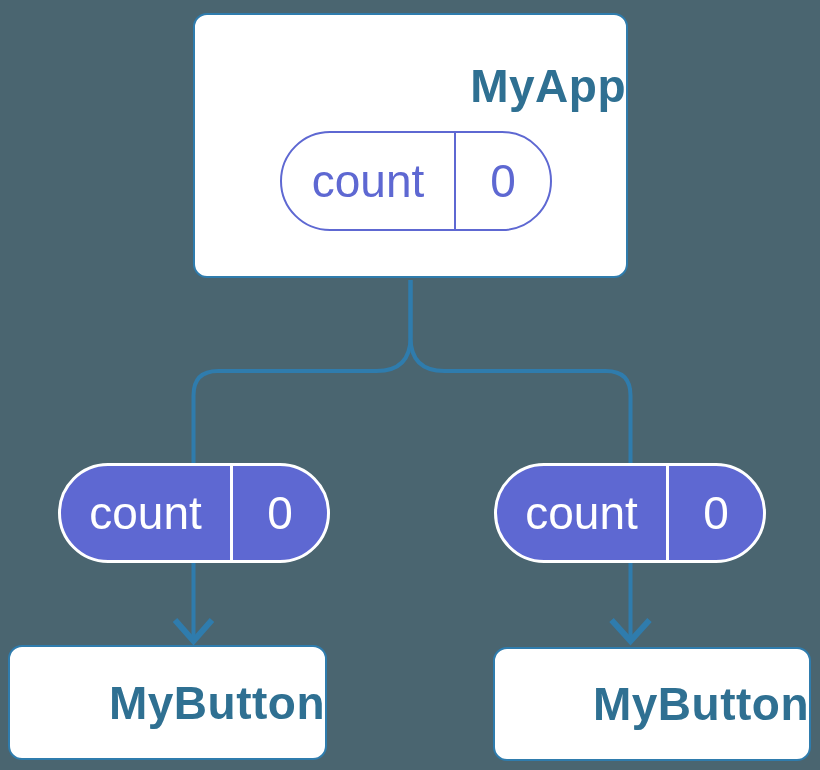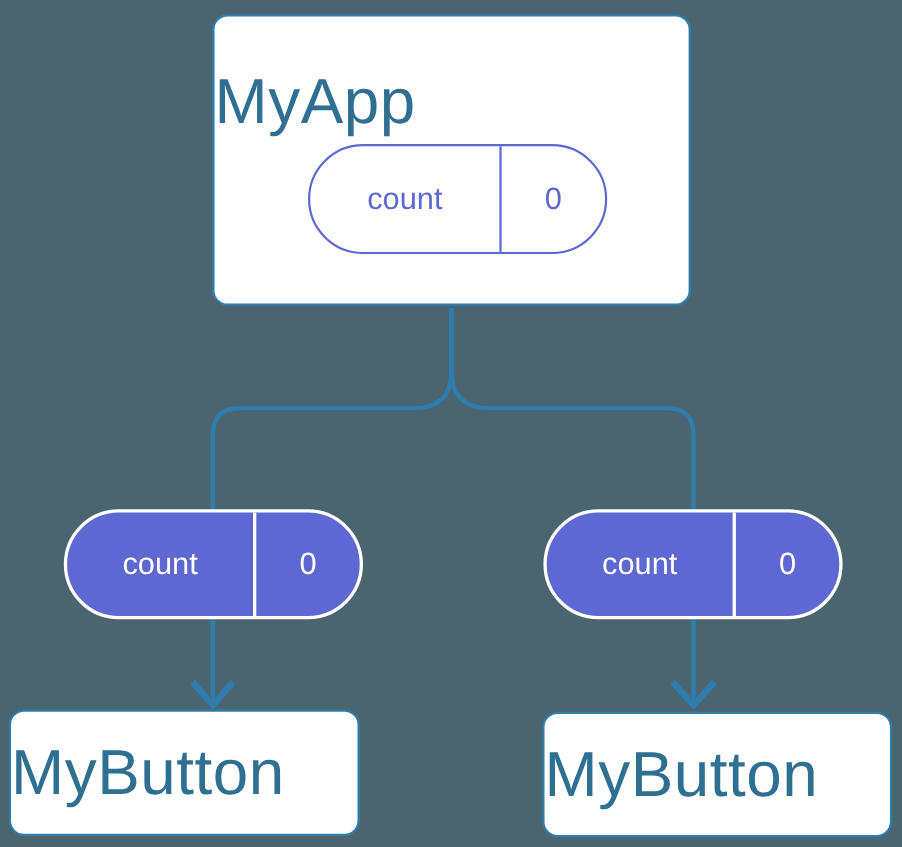--- a/index.html
+++ b/index.html
@@ -18,41 +18,41 @@
 
   .card{
     position:absolute;
     background:var(--white);
     border:2px solid var(--line);
     border-radius:14px;
     z-index:1;
   }
   .card-title{
     color:var(--title);
-    font-size:58px;
-    font-weight:400;
+    font-size:46px;
+    font-weight:700;
     letter-spacing:0.5px;
-    text-align:left;
+    text-align:right;
     width:100%;
   }
   .root-card{left:193px; top:13px; width:435px; height:265px;}
   .root-card .card-title{position:absolute; top:44px; left:0;}
 
   .child-card{display:flex; align-items:center; justify-content:center;}
   .child-card-left{left:8px; top:645px; width:319px; height:115px;}
   .child-card-right{left:493px; top:647px; width:318px; height:114px;}
 
   .pill{
     position:absolute;
     height:100px;
     width:272px;
     border-radius:50px;
     display:flex;
     align-items:stretch;
-    font-size:28px;
+    font-size:46px;
     z-index:2;
   }
   .pill-cell{
     display:flex; align-items:center; justify-content:center;
   }
   .pill .name-cell{flex:0 0 174px;}
   .pill .value-cell{flex:1 1 auto;}
 
   .pill-outline{
     left:85px; top:116px;

